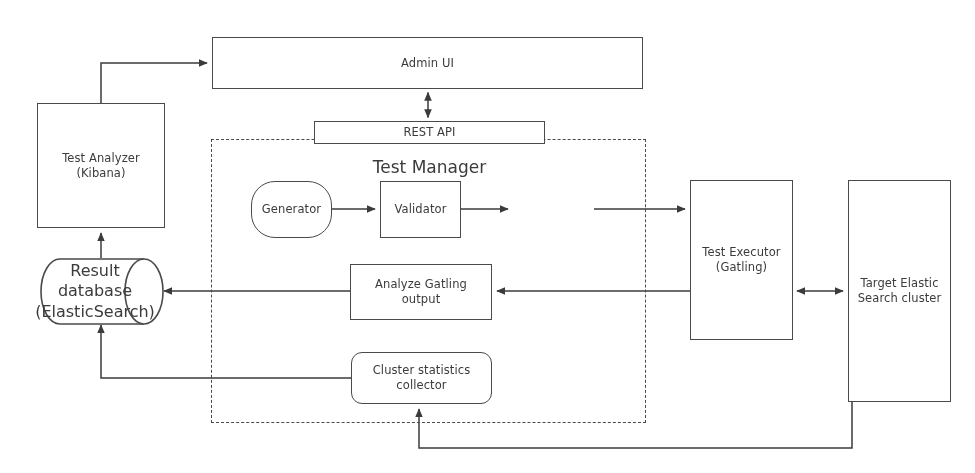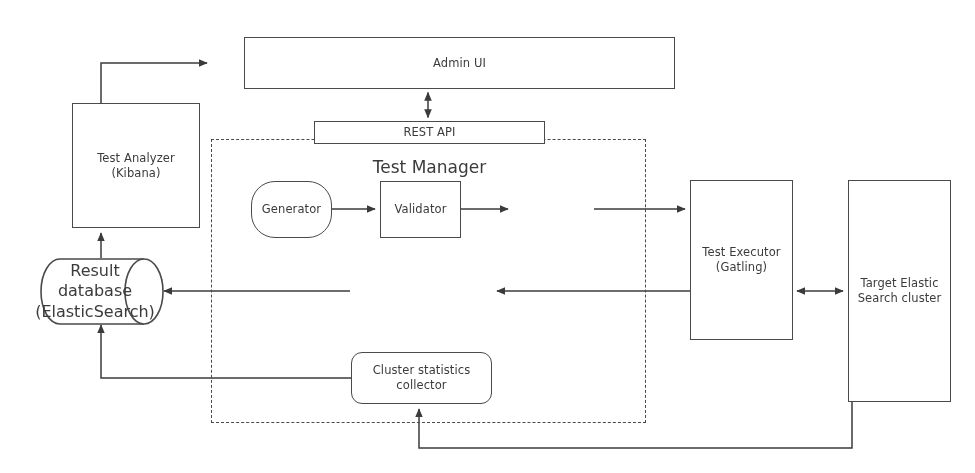--- a/index.html
+++ b/index.html
@@ -110,29 +110,29 @@
       <path d="M797,291 L843,291" marker-end="url(#ah)" marker-start="url(#ah-start)"></path>
 
       <path d="M852,402 L852,448 L419,448 L419,409" marker-end="url(#ah)"></path>
     </g>
   </svg>
 
   <div class="group-region" style="left:211px; top:139px; width:435px; height:284px;"></div>
 
   <div class="free-label" style="left:342px; top:157px; width:175px;">Test Manager</div>
 
-  <div class="node" style="left:212px; top:37px; width:431px; height:52px;margin-left:32px;">
+  <div class="node" style="left:212px; top:37px; width:431px; height:52px;">
     <span class="lbl">Admin UI</span>
   </div>
 
   <div class="node" style="left:314px; top:121px; width:231px; height:23px;">
     <span class="lbl">REST API</span>
   </div>
 
-  <div class="node" style="left:37px; top:103px; width:128px; height:125px;margin-left:35px;">
+  <div class="node" style="left:37px; top:103px; width:128px; height:125px;">
     <span class="lbl">Test Analyzer
 (Kibana)</span>
   </div>
 
   <div class="cylinder" style="left:40px; top:258px; width:124px; height:67px;">
     <svg width="124" height="67" viewBox="0 0 124 67" xmlns="http://www.w3.org/2000/svg">
       <path d="M20,1 L104,1 A19,32.5 0 0 1 104,66 L20,66 A19,32.5 0 0 1 20,1 z" fill="#ffffff" stroke="#4a4a4a" stroke-width="1.6"></path>
       <path d="M104,1 A19,32.5 0 0 0 104,66" fill="#ffffff" stroke="#4a4a4a" stroke-width="1.6"></path>
     </svg>
     <span class="cyl-text">Result database
@@ -141,20 +141,23 @@
 
   <div class="node" style="left:251px; top:181px; width:81px; height:57px;border-radius:24px;">
     <span class="lbl">Generator</span>
   </div>
 
   <div class="node" style="left:380px; top:181px; width:81px; height:57px;">
     <span class="lbl">Validator</span>
   </div>
 
 
+  <div class="node" style="left:350px; top:264px; width:142px; height:56px;">
+    <span class="lbl">Analyze Gatling output</span>
+  </div>
 
   <div class="node" style="left:351px; top:352px; width:141px; height:52px;border-radius:11px;">
     <span class="lbl">Cluster statistics
 collector</span>
   </div>
 
   <div class="node" style="left:690px; top:180px; width:103px; height:160px;">
     <span class="lbl">Test Executor
 (Gatling)</span>
   </div>

